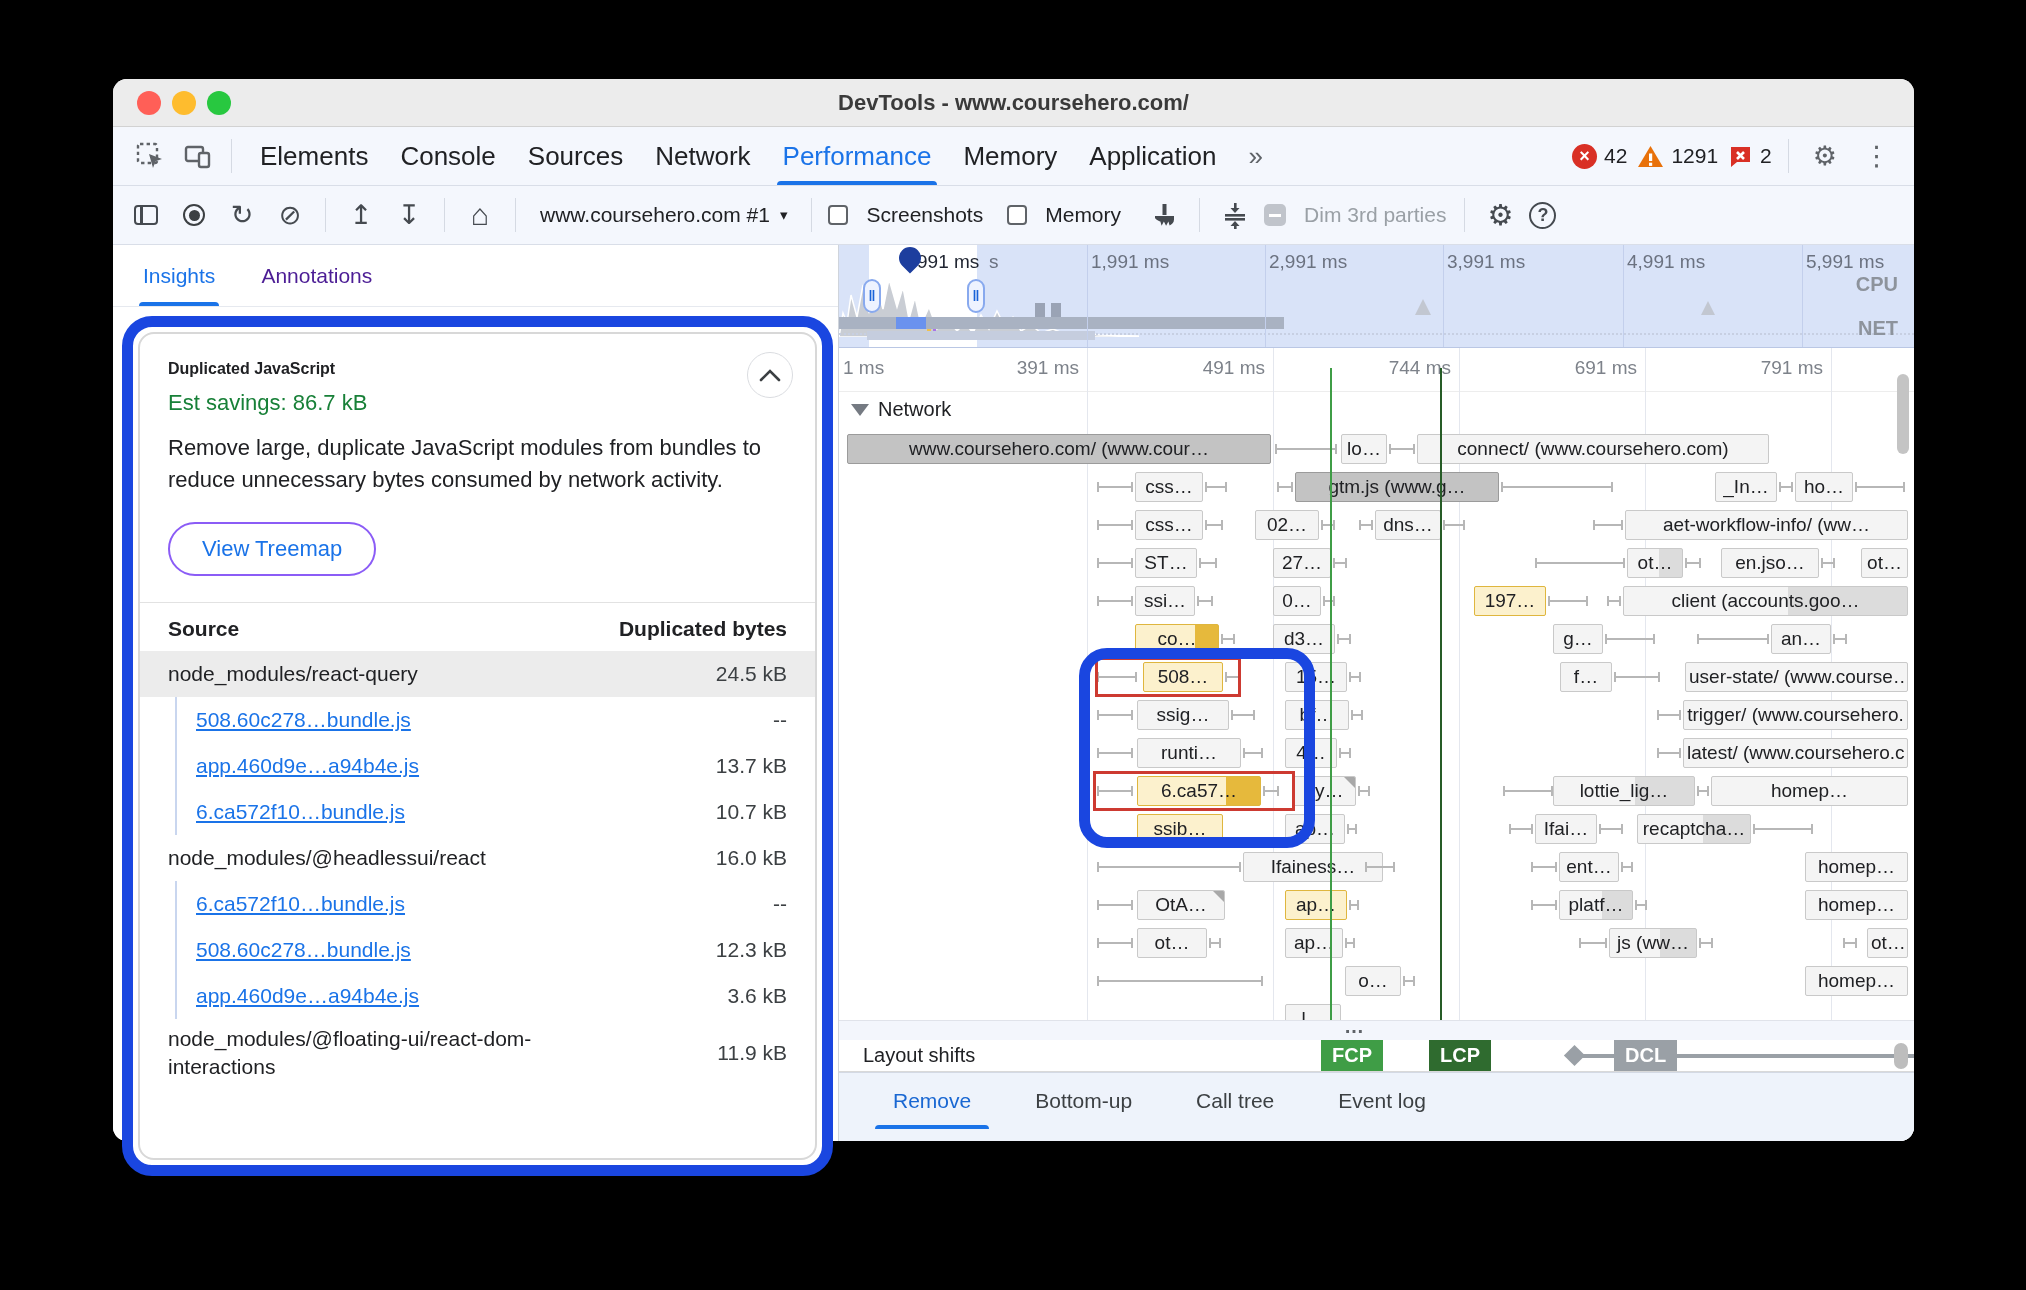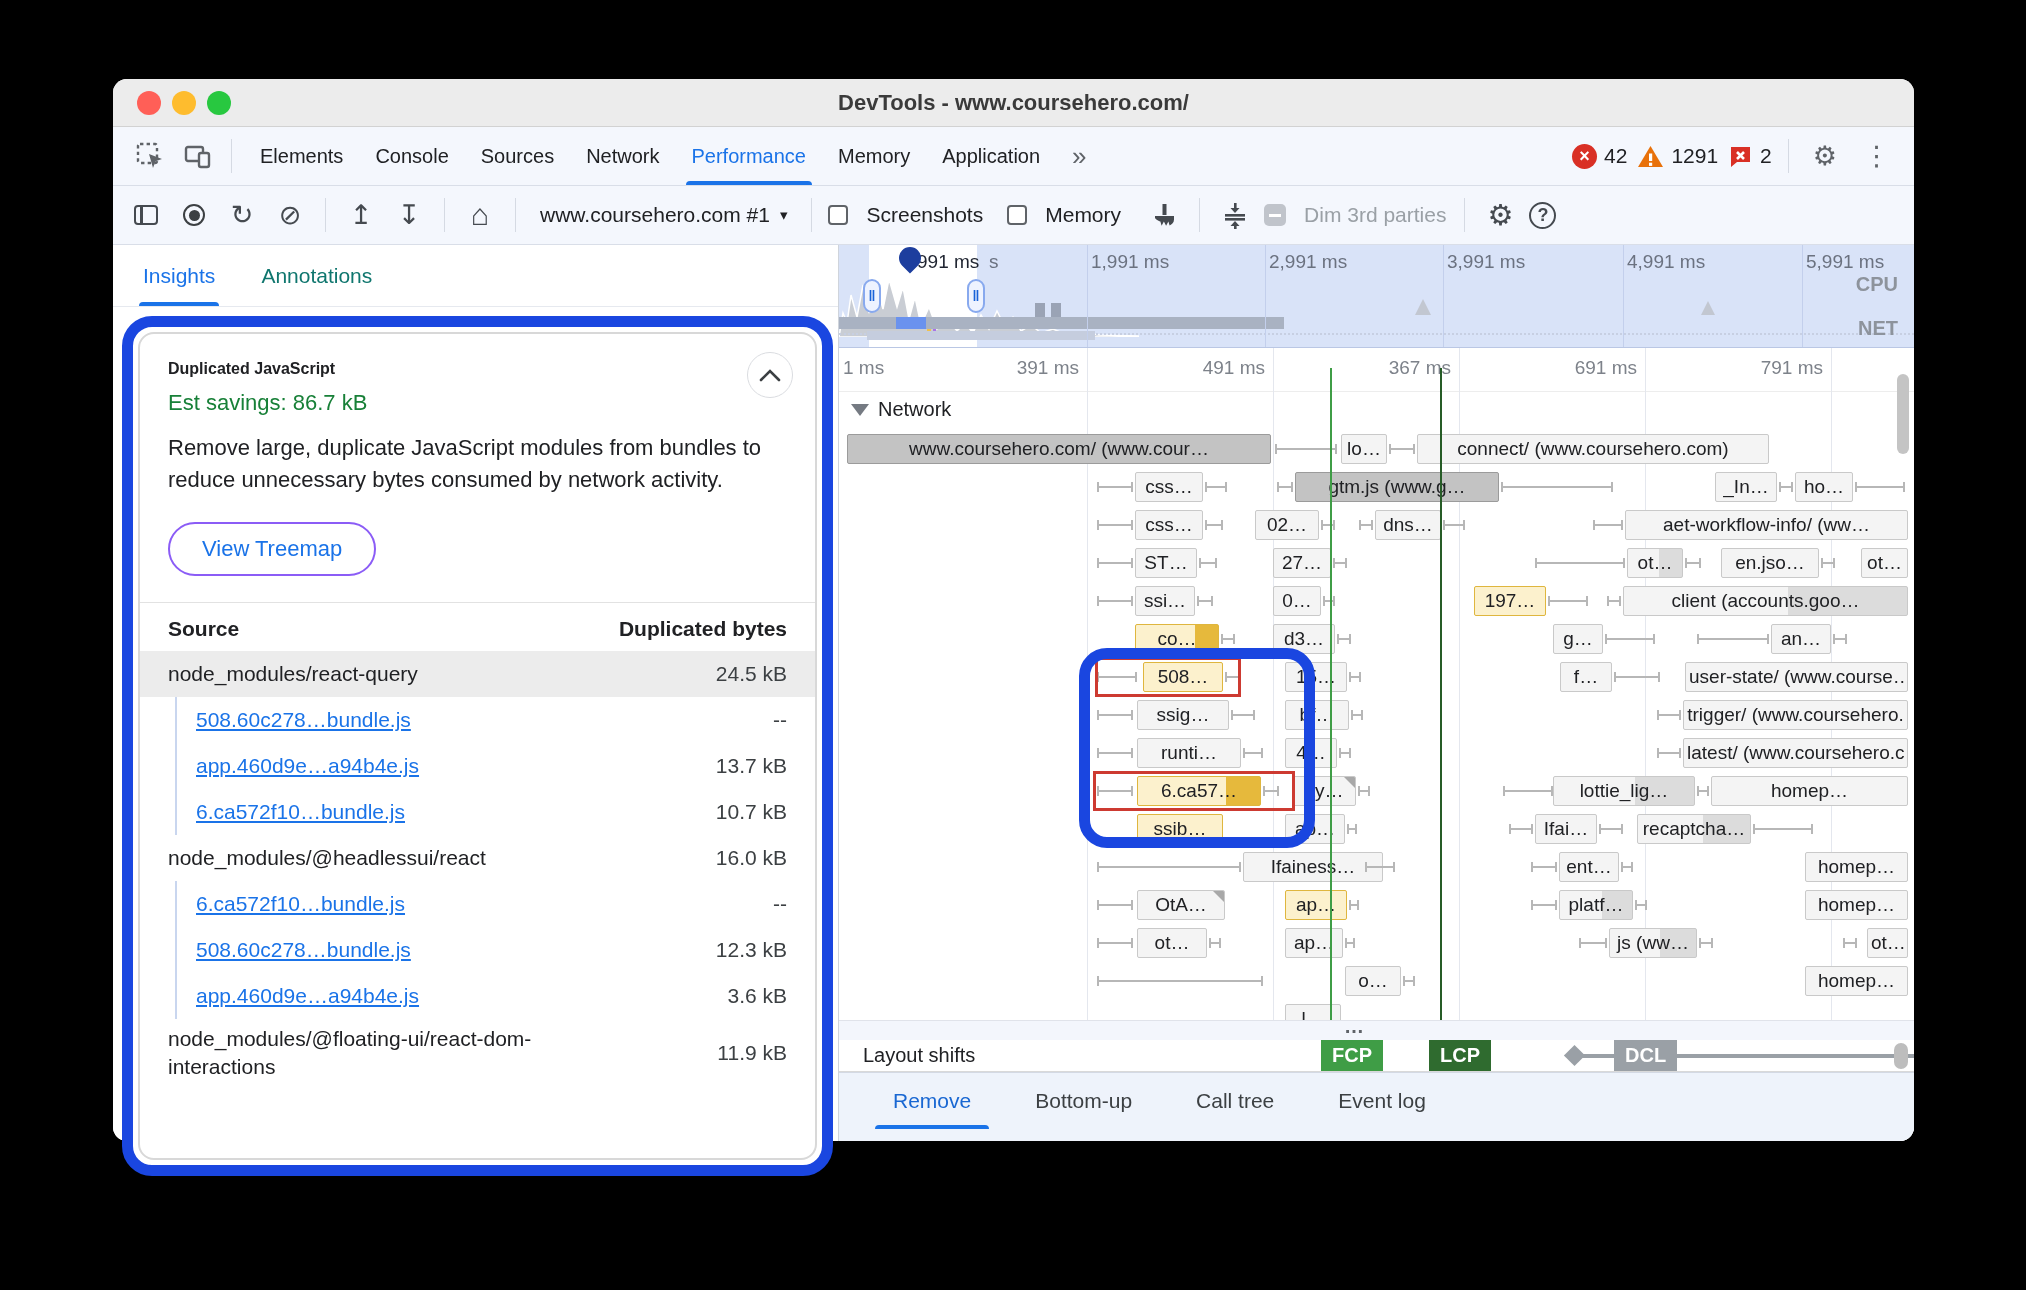--- a/index.html
+++ b/index.html
@@ -12,21 +12,21 @@
 .light.red{ left:24px; background:#ff5f57; }
 .light.yellow{ left:59px; background:#febc2e; }
 .light.green{ left:94px; background:#28c840; }
 .title { line-height:48px; text-align:center; font-weight:bold; font-size:22px; color:#3a3a3a; }
 
 
 .tabbar { height:59px; background:#f4f7fd; border-bottom:1px solid #d9dee8; display:flex; align-items:center; padding:0 16px; gap:6px; }
 .ibtn { width:42px; height:42px; display:flex; align-items:center; justify-content:center; color:#5f6368; font-size:26px; flex:none; }
 .vdiv { width:1px; height:34px; background:#d5dae3; margin:0 6px; flex:none; }
 .tabs-flex { display:flex; height:100%; }
-.tab { font-size:20px; color:#202124; padding:0 16px; height:100%; display:flex; align-items:center; position:relative; white-space:nowrap; }
+.tab { font-size:26px; color:#202124; padding:0 16px; height:100%; display:flex; align-items:center; position:relative; white-space:nowrap; }
 .tab.active { color:#1a73e8; }
 .tab.active::after { content:""; position:absolute; left:10px; right:10px; bottom:0; height:4px; background:#1a73e8; border-radius:4px 4px 0 0; }
 .more-glyph { font-size:26px; color:#5f6368; padding:0 10px; }
 .tab-right { margin-left:auto; display:flex; align-items:center; gap:10px; }
 .cnt-badge { display:flex; align-items:center; gap:7px; font-size:21px; color:#202124; }
 .err-ico { width:25px; height:25px; border-radius:50%; background:#d93025; color:#fff; font-size:18px; line-height:24px; text-align:center; font-weight:bold; }
 .glyph-btn { font-size:27px; color:#5f6368; padding:0 8px; }
 
 
 .toolbar { height:59px; background:#f4f7fd; border-bottom:1px solid #d9dee8; display:flex; align-items:center; padding:0 14px; gap:10px; }
@@ -41,21 +41,21 @@
 .chk-label { font-size:21px; color:#202124; margin:0 14px 0 8px; white-space:nowrap; }
 .dim-toggle { width:22px; height:22px; border-radius:5px; background:#c0c4cb; position:relative; flex:none; }
 .dim-toggle::after { content:""; position:absolute; left:5px; top:10px; width:12px; height:3px; background:#fff; }
 .dim-label { font-size:21px; color:#9aa0a6; margin-left:8px; white-space:nowrap; }
 .help-ico { width:27px; height:27px; border:2.5px solid #454a50; border-radius:50%; color:#454a50; font-size:18px; font-weight:bold; text-align:center; line-height:22px; }
 
 
 .content { position:absolute; top:166px; left:0; right:0; bottom:0; display:flex; }
 .left-panel { width:726px; background:#fff; border-right:1px solid #cfd4dc; position:relative; }
 .side-tabs { height:62px; border-bottom:1px solid #e6e9ef; display:flex; align-items:stretch; padding-left:30px; gap:46px; }
-.side-tab { font-size:21px; color:#0f766e; display:flex; align-items:center; position:relative; }
+.side-tab { font-size:21px; color:#4c1d95; display:flex; align-items:center; position:relative; }
 .side-tab.active { color:#1a73e8; }
 .side-tab.active::after { content:""; position:absolute; left:-4px; right:-4px; bottom:0; height:4px; background:#1a73e8; border-radius:4px 4px 0 0; }
 .right-panel { flex:1; position:relative; background:#fff; overflow:hidden; }
 
 
 .minimap { position:absolute; top:0; left:0; right:0; height:103px; background:#d9e3f8; border-bottom:1px solid #bac7e4; overflow:hidden; }
 .mm-window { position:absolute; left:30px; top:0; width:108px; bottom:0; background:#fff; }
 .mm-line { position:absolute; top:0; bottom:0; width:1px; background:#c3cfec; }
 .mm-label { position:absolute; top:6px; font-size:19px; color:#6b7280; white-space:nowrap; }
 .mm-label.dark { color:#1f2430; }
@@ -294,21 +294,21 @@
       </div>
 
       <div class="flame">
         <div class="ruler"></div>
         <div id="flame-grid">
             <div class="ruler-label" style="left: 4px;">1 ms</div>
             <div class="ruler-label" style="left: 98px; width: 142px; text-align: right;">391 ms</div>
             <div class="grid-line" style="left: 248px;"></div>
             <div class="ruler-label" style="left: 284px; width: 142px; text-align: right;">491 ms</div>
             <div class="grid-line" style="left: 434px;"></div>
-            <div class="ruler-label" style="left: 470px; width: 142px; text-align: right;">367 ms</div>
+            <div class="ruler-label" style="left: 470px; width: 142px; text-align: right;">744 ms</div>
             <div class="grid-line" style="left: 620px;"></div>
             <div class="ruler-label" style="left: 656px; width: 142px; text-align: right;">691 ms</div>
             <div class="grid-line" style="left: 806px;"></div>
             <div class="ruler-label" style="left: 842px; width: 142px; text-align: right;">791 ms</div>
             <div class="grid-line" style="left: 992px;"></div>
           </div>
         <div class="net-header">
           <span class="tri-down"></span>
           <span>Network</span>
         </div>

